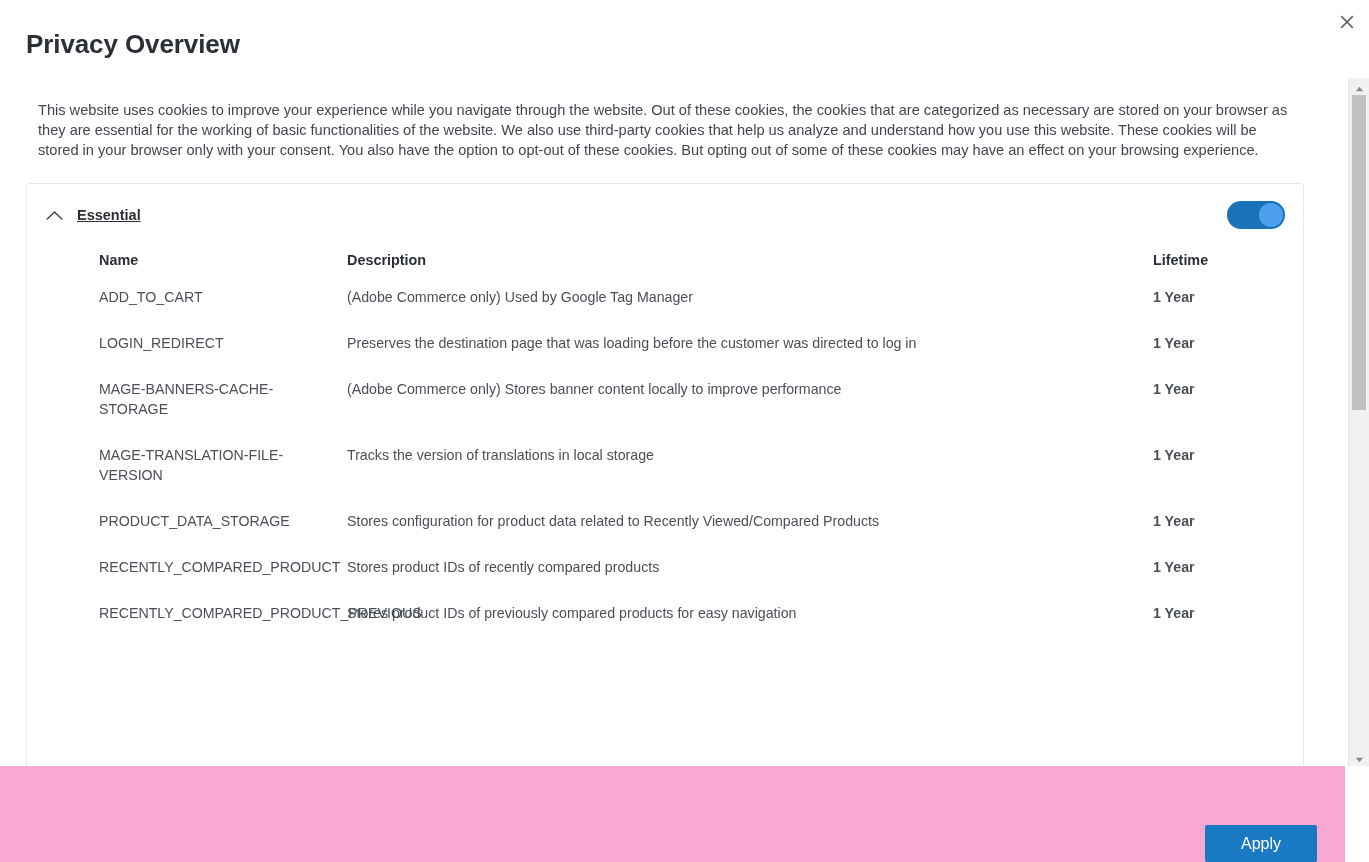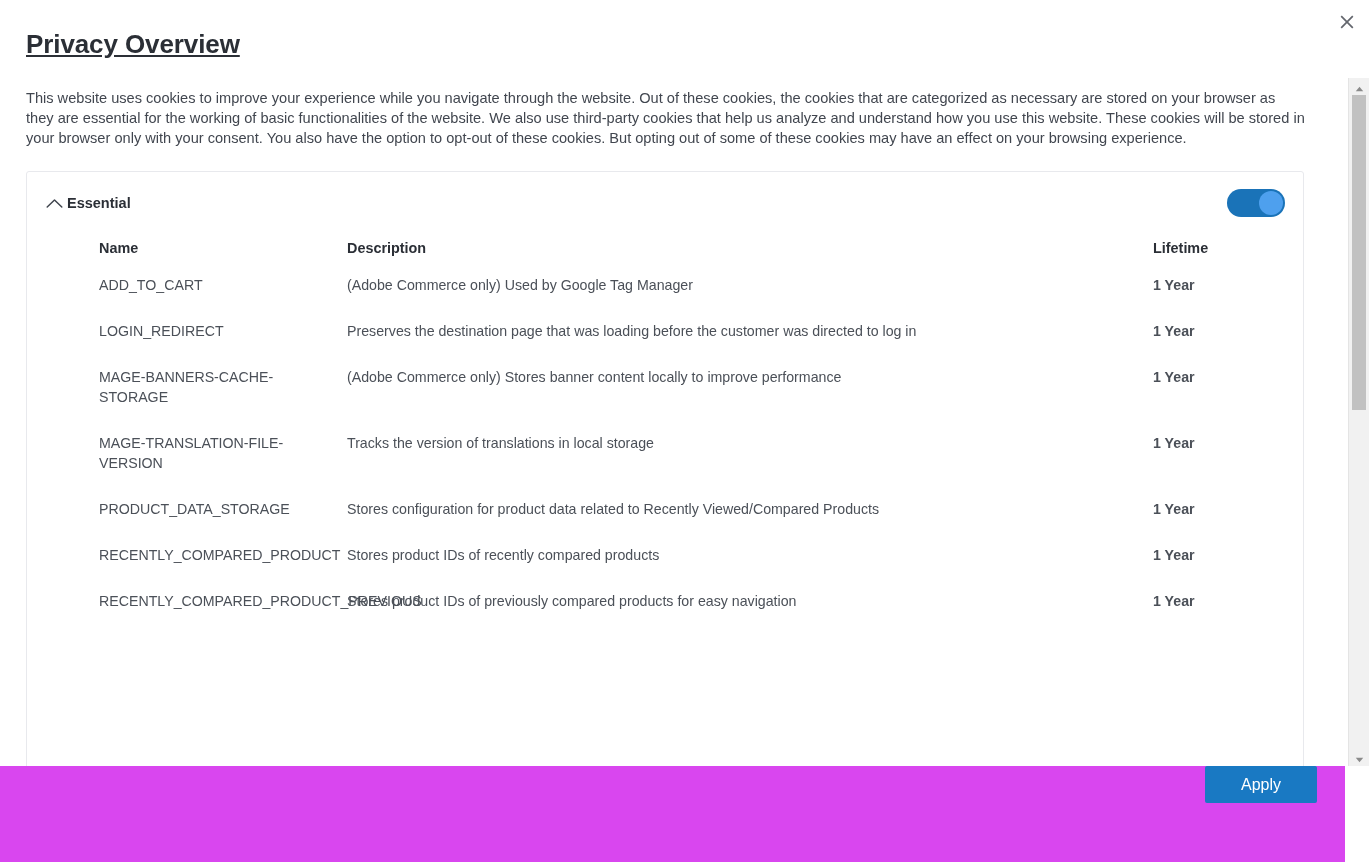--- a/index.html
+++ b/index.html
@@ -41,36 +41,35 @@
   .modal-title {
     position: absolute;
     left: 26px;
     top: 26px;
     font-size: 26px;
     line-height: 36px;
     font-weight: bold;
     color: #2b2f36;
     letter-spacing: -0.1px;
     margin: 0;
-    text-decoration: underline;
   }
 
   
   .scroll-area {
     position: absolute;
     left: 0;
     top: 78px;
     width: 1345px;
     height: 688px;
     overflow: hidden;
     background: #ffffff;
   }
 
   .intro {
-    margin: 0;
+    margin: 12px;
     padding: 10px 40px 0 26px;
     font-size: 14.6px;
     line-height: 20px;
     color: #41464f;
     text-align: left;
   }
 
   
   .category-card {
     margin: 23px 41px 0 26px;
@@ -91,20 +90,22 @@
   .chevron {
     width: 26px; height: 26px;
     display: flex; align-items: center; justify-content: center;
     flex: 0 0 auto;
     cursor: pointer;
   }
   .category-label {
     font-size: 14.5px;
     font-weight: bold;
     color: #2b2f36;
+    margin-left: 10px;
+    text-decoration: underline;
   }
 
   
   .toggle {
     position: absolute;
     right: 18px;
     top: 50%;
     transform: translateY(-50%);
     width: 58px;
     height: 28px;
@@ -150,23 +151,23 @@
   .col-life   { width: 160px; padding-left: 10px !important; font-weight: bold; }
 
   thead tr th.col-name { padding-left: 72px !important; }
 
   
   .footer {
     position: absolute;
     left: 0; bottom: 0;
     width: 1345px;
     height: 96px;
-    background: #d946ef;
+    background: #f9a8d4;
     display: flex;
-    align-items: flex-start;
+    align-items: flex-end;
     justify-content: flex-end;
     padding-right: 28px;
   }
   .apply-btn {
     background: #1979c3;
     color: #ffffff;
     border: none;
     border-radius: 2px;
     font-family: "Liberation Sans", sans-serif;
     font-size: 16px;

